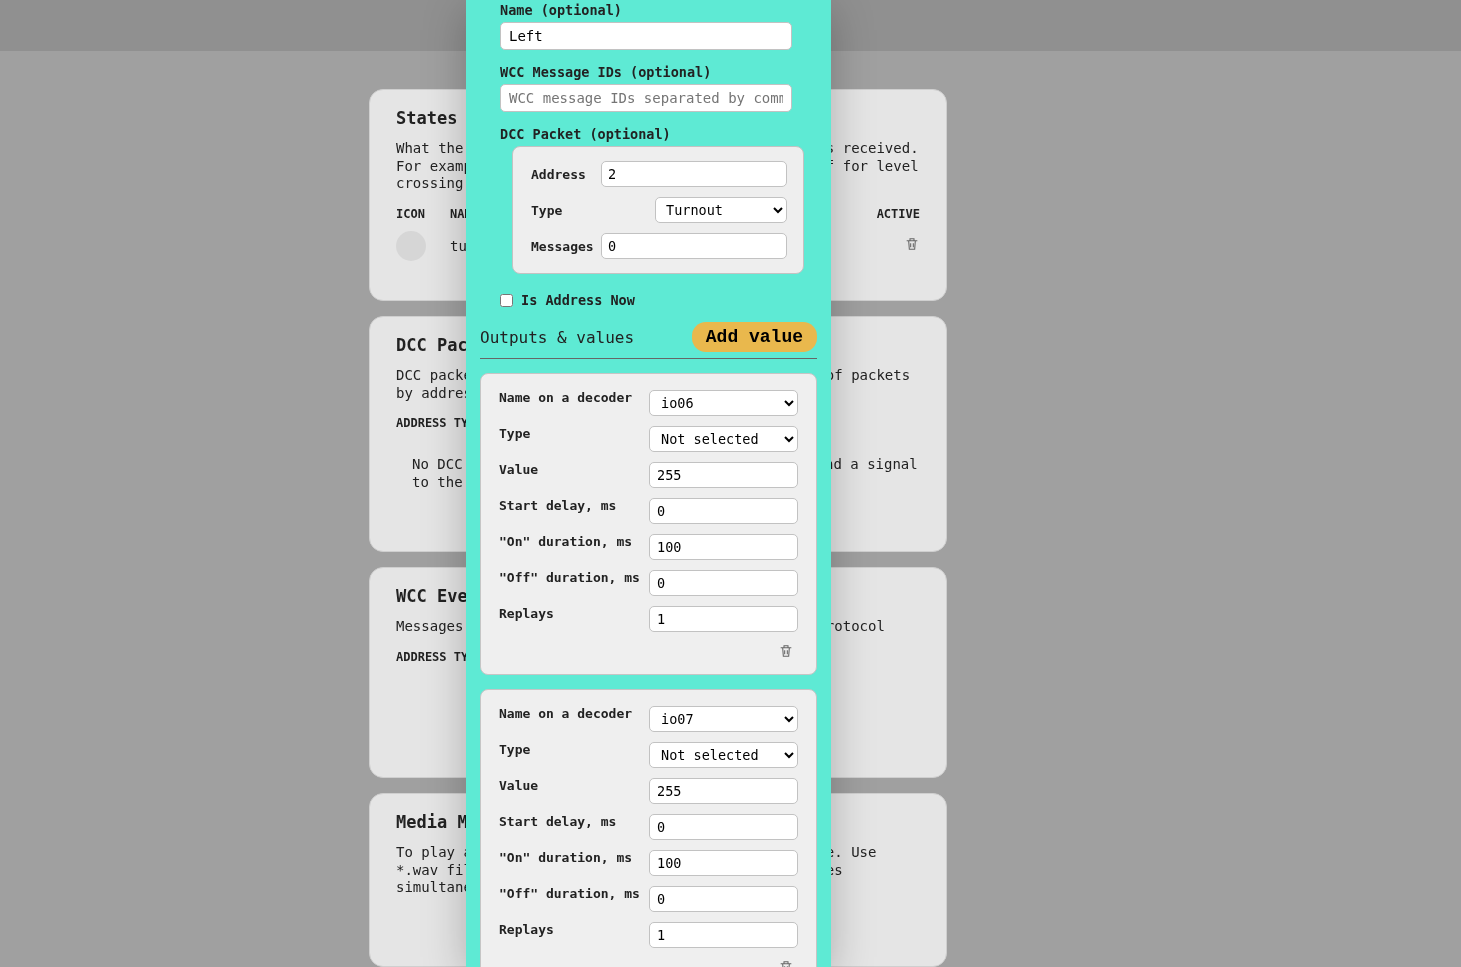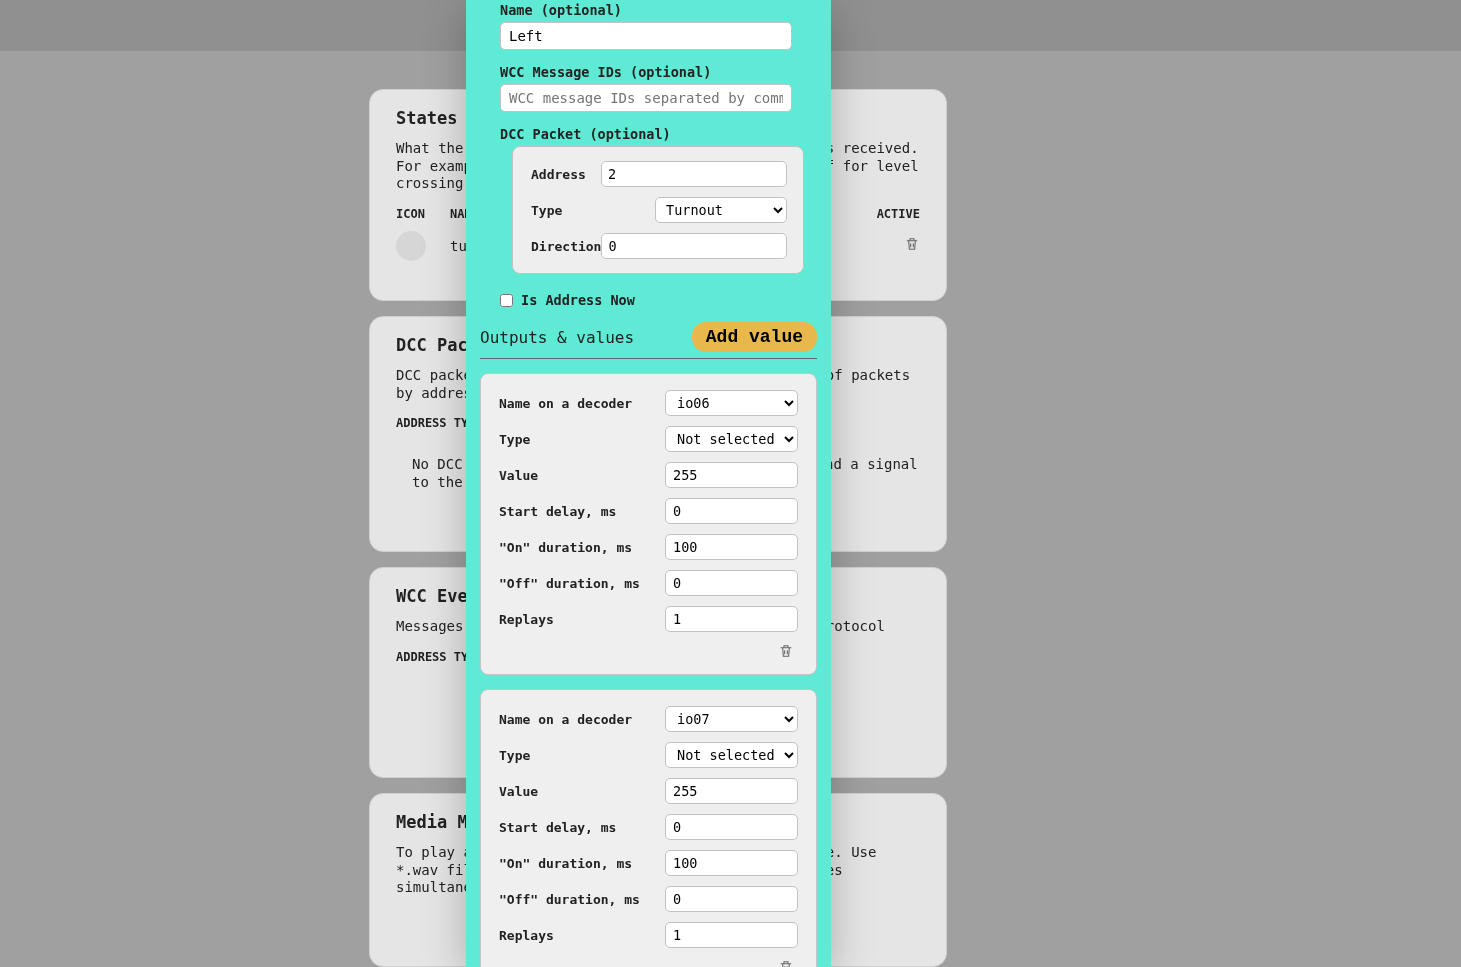--- a/index.html
+++ b/index.html
@@ -175,23 +175,21 @@
   }
   .ov-block {
     border: 1px solid #c5c5c5;
     border-radius: 8px;
     background: #efefef;
     padding: 16px 18px 14px;
     margin-bottom: 14px;
   }
   .ov-row {
     display: flex;
-    align-items: center;
     margin-bottom: 10px;
-    gap: 16px;
   }
   .ov-label {
     width: 150px;
     font-size: 13px;
     font-weight: 700;
   }
   .ov-row input, .ov-row select {
     flex: 1;
     height: 26px;
     border: 1px solid #c2c2c2;
@@ -267,21 +265,21 @@
   <div class="m-block">
     <div class="row">
       <span class="row-label">Address</span>
       <input value="2" style="">
     </div>
     <div class="row">
       <span class="row-label">Type</span>
       <select><option>Turnout</option></select>
     </div>
     <div class="row">
-      <span class="row-label">Direction</span>
+      <span class="row-label">Messages</span>
       <input value="0" style="">
     </div>
   </div>
 
   <label class="checkrow">
     <input type="checkbox" style="">
     <span>Is Address Now</span>
   </label>
 
   <div class="section-head">

